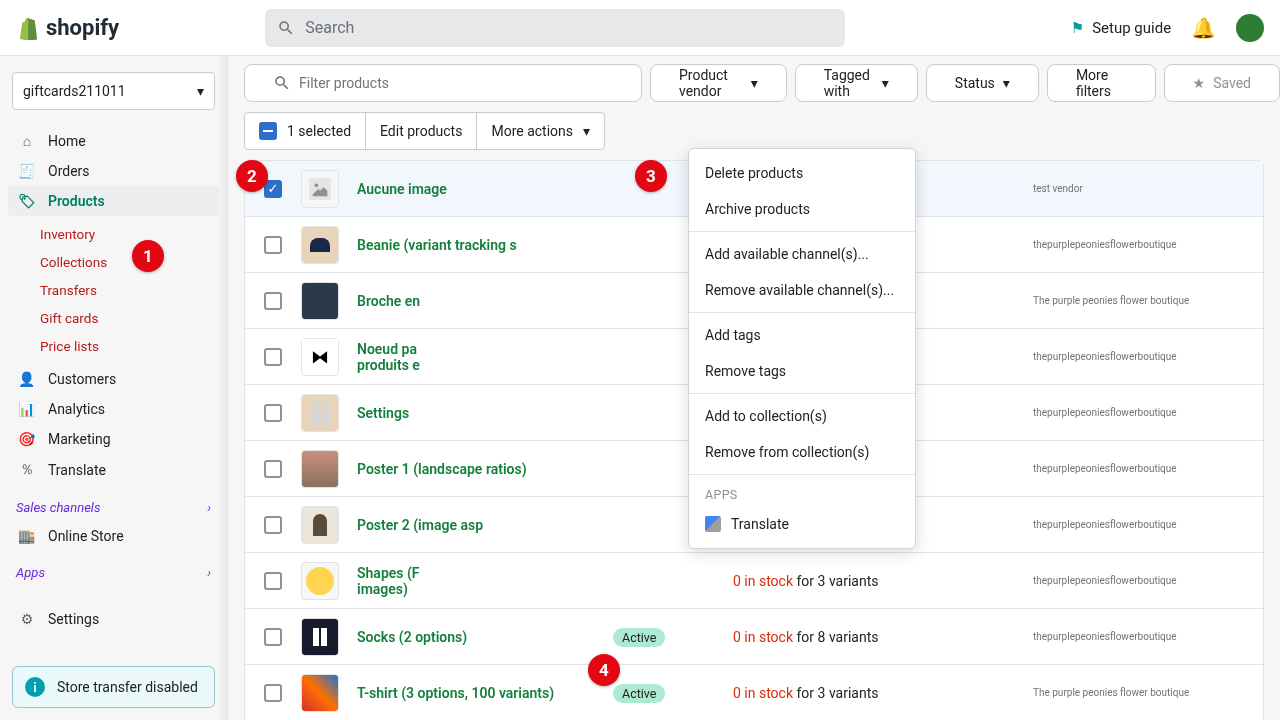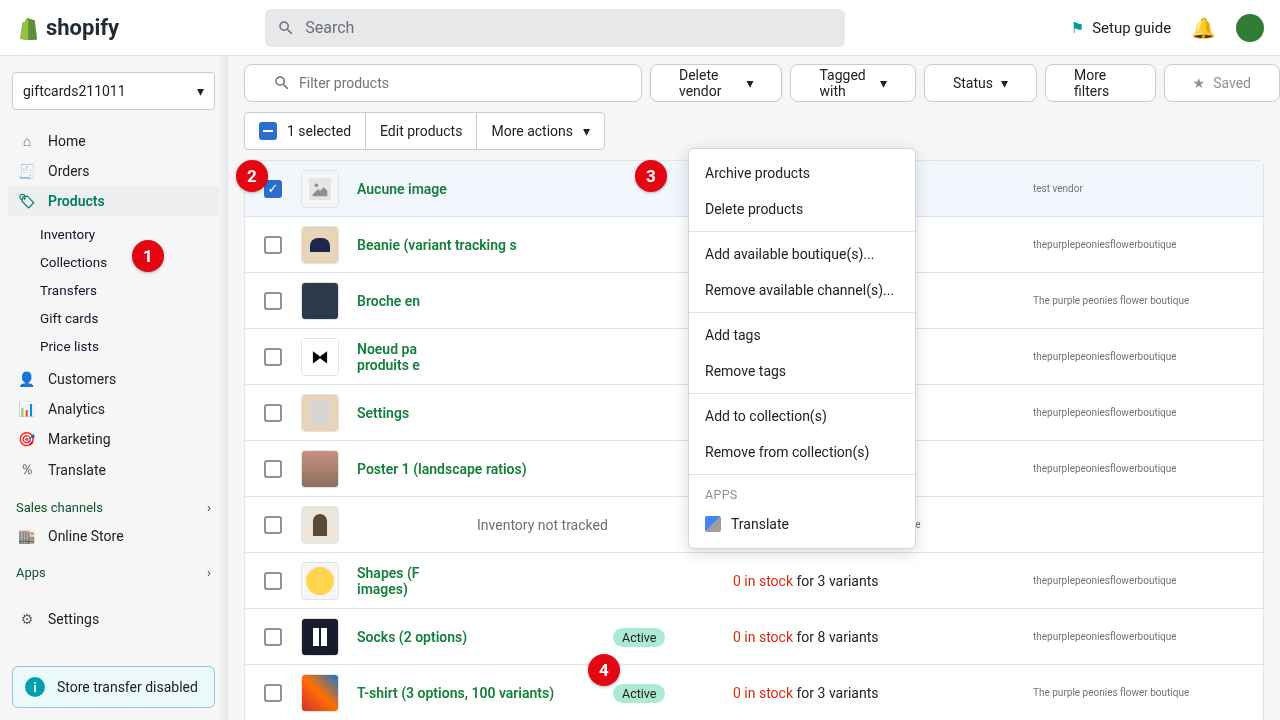--- a/index.html
+++ b/index.html
@@ -20,22 +20,22 @@
 .sidebar { width: 228px; background: #f6f6f7; border-right: 1px solid #e1e3e5; display: flex; flex-direction: column; position: relative; overflow-y: auto; }
 .sidebar::after { content: ""; position: absolute; right: 0; top: 0; bottom: 0; width: 10px; background: linear-gradient(to right, transparent, rgba(0,0,0,0.05)); pointer-events: none; }
 
 .store-select { margin: 16px 12px 12px; background: #fff; border: 1px solid #c9cccf; border-radius: 4px; height: 38px; display: flex; align-items: center; padding: 0 10px; justify-content: space-between; font-size: 14px; color: #202223; }
 .nav { list-style: none; padding: 4px 8px; }
 .nav-item { display: flex; align-items: center; gap: 12px; padding: 7px 10px; border-radius: 4px; font-size: 14px; color: #202223; cursor: pointer; }
 .nav-item.active { background: #edeeef; color: #008060; font-weight: 600; }
 .nav-item .icon { width: 18px; display: inline-flex; justify-content: center; color: #5c5f62; }
 .nav-item.active .icon { color: #008060; }
 .sub-nav { list-style: none; padding-left: 30px; }
-.sub-nav .nav-item { font-size: 13.5px; color: #0f172a; padding: 6px 10px; }
-.section-head { display: flex; justify-content: space-between; align-items: center; padding: 10px 16px 2px; font-size: 13px; color: #14532d; }
+.sub-nav .nav-item { font-size: 13.5px; color: #b91c1c; padding: 6px 10px; }
+.section-head { display: flex; justify-content: space-between; align-items: center; padding: 10px 16px 2px; font-size: 13px; color: #6d28d9; font-style: italic; }
 .store-badge { margin: auto 12px 12px; background: #ebf9fc; border: 1px solid #98c6cd; border-radius: 6px; padding: 10px 12px; display: flex; align-items: center; gap: 12px; font-size: 14px; color: #202223; }
 .store-badge .info-icon { width: 20px; height: 20px; background: #00a0ac; border-radius: 50%; color: #fff; display: inline-flex; align-items: center; justify-content: center; font-size: 13px; font-weight: 700; }
 
 .main { flex: 1; overflow: hidden; position: relative; padding: 8px 0 0 16px; }
 
 .filters-row { display: flex; gap: 8px; margin-bottom: 10px; }
 .filter-box { background: #fff; border: 1px solid #c9cccf; border-radius: 8px; height: 38px; display: flex; align-items: center; padding: 0 28px; font-size: 14px; color: #202223; gap: 8px; }
 .filter-search { flex: 0 0 398px; color: #6d7175; }
 .filter-search input { border: none; outline: none; background: transparent; flex: 1; font-size: 14px; }
 .saved { color: #8c9196; }
@@ -187,21 +187,21 @@
 
   <div class="main">
     <div class="filters-row">
       <div class="filter-box filter-search">
         <svg width="18" height="18" viewBox="0 0 24 24">
             <path fill="#6d7175" d="M15.5 14h-.79l-.28-.27A6.47 6.47 0 0016 9.5 6.5 6.5 0 109.5 16c1.61 0 3.09-.59 4.23-1.57l.27.28v.79l5 4.99L20.49 19l-4.99-5zm-6 0C7.01 14 5 11.99 5 9.5S7.01 5 9.5 5 14 7.01 14 9.5 11.99 14 9.5 14z"></path>
           </svg>
         <input placeholder="Filter products" style="">
       </div>
       <div class="filter-box">
-          <span>Delete vendor</span>
+          <span>Product vendor</span>
           <span>▾</span>
         </div>
       <div class="filter-box">
           <span>Tagged with</span>
           <span>▾</span>
         </div>
       <div class="filter-box">
           <span>Status</span>
           <span>▾</span>
         </div>
@@ -330,20 +330,21 @@
     <div class="cell-check">
             <div class="checkbox "></div>
           </div>
     <div class="cell-img">
             <div class="thumb">
               <div style="width:100%;height:100%;background:#ebe6dc;display:flex;align-items:center;justify-content:center">
                 <div style="width:14px;height:22px;background:#5a4a3a;border-radius:7px 7px 0 0"></div>
               </div>
             </div>
           </div>
+    <div class="cell-name">Poster 2 (image asp</div>
     <div class="cell-status"></div>
     <div class="cell-stock"><span class="stock-gray">Inventory not tracked</span></div>
     <div class="cell-vendor">thepurplepeoniesflowerboutique</div>
         </div>
         <div class="row">
     <div class="cell-check">
             <div class="checkbox "></div>
           </div>
     <div class="cell-img">
             <div class="thumb">
@@ -387,28 +388,28 @@
     <div class="cell-status"><span class="status-pill">Active</span></div>
     <div class="cell-stock"><span class="stock-red">0 in stock</span> for 3 variants</div>
     <div class="cell-vendor">The purple peonies flower boutique</div>
         </div>
       </div>
 
     
     <div class="dropdown">
       <div class="dropdown-scroll">
         <div class="dd-item">
+            <span>Delete products</span>
+          </div>
+        <div class="dd-item">
             <span>Archive products</span>
           </div>
-        <div class="dd-item">
-            <span>Delete products</span>
-          </div>
         <div class="dd-sep"></div>
         <div class="dd-item">
-            <span>Add available boutique(s)...</span>
+            <span>Add available channel(s)...</span>
           </div>
         <div class="dd-item">
             <span>Remove available channel(s)...</span>
           </div>
         <div class="dd-sep"></div>
         <div class="dd-item">
             <span>Add tags</span>
           </div>
         <div class="dd-item">
             <span>Remove tags</span>

